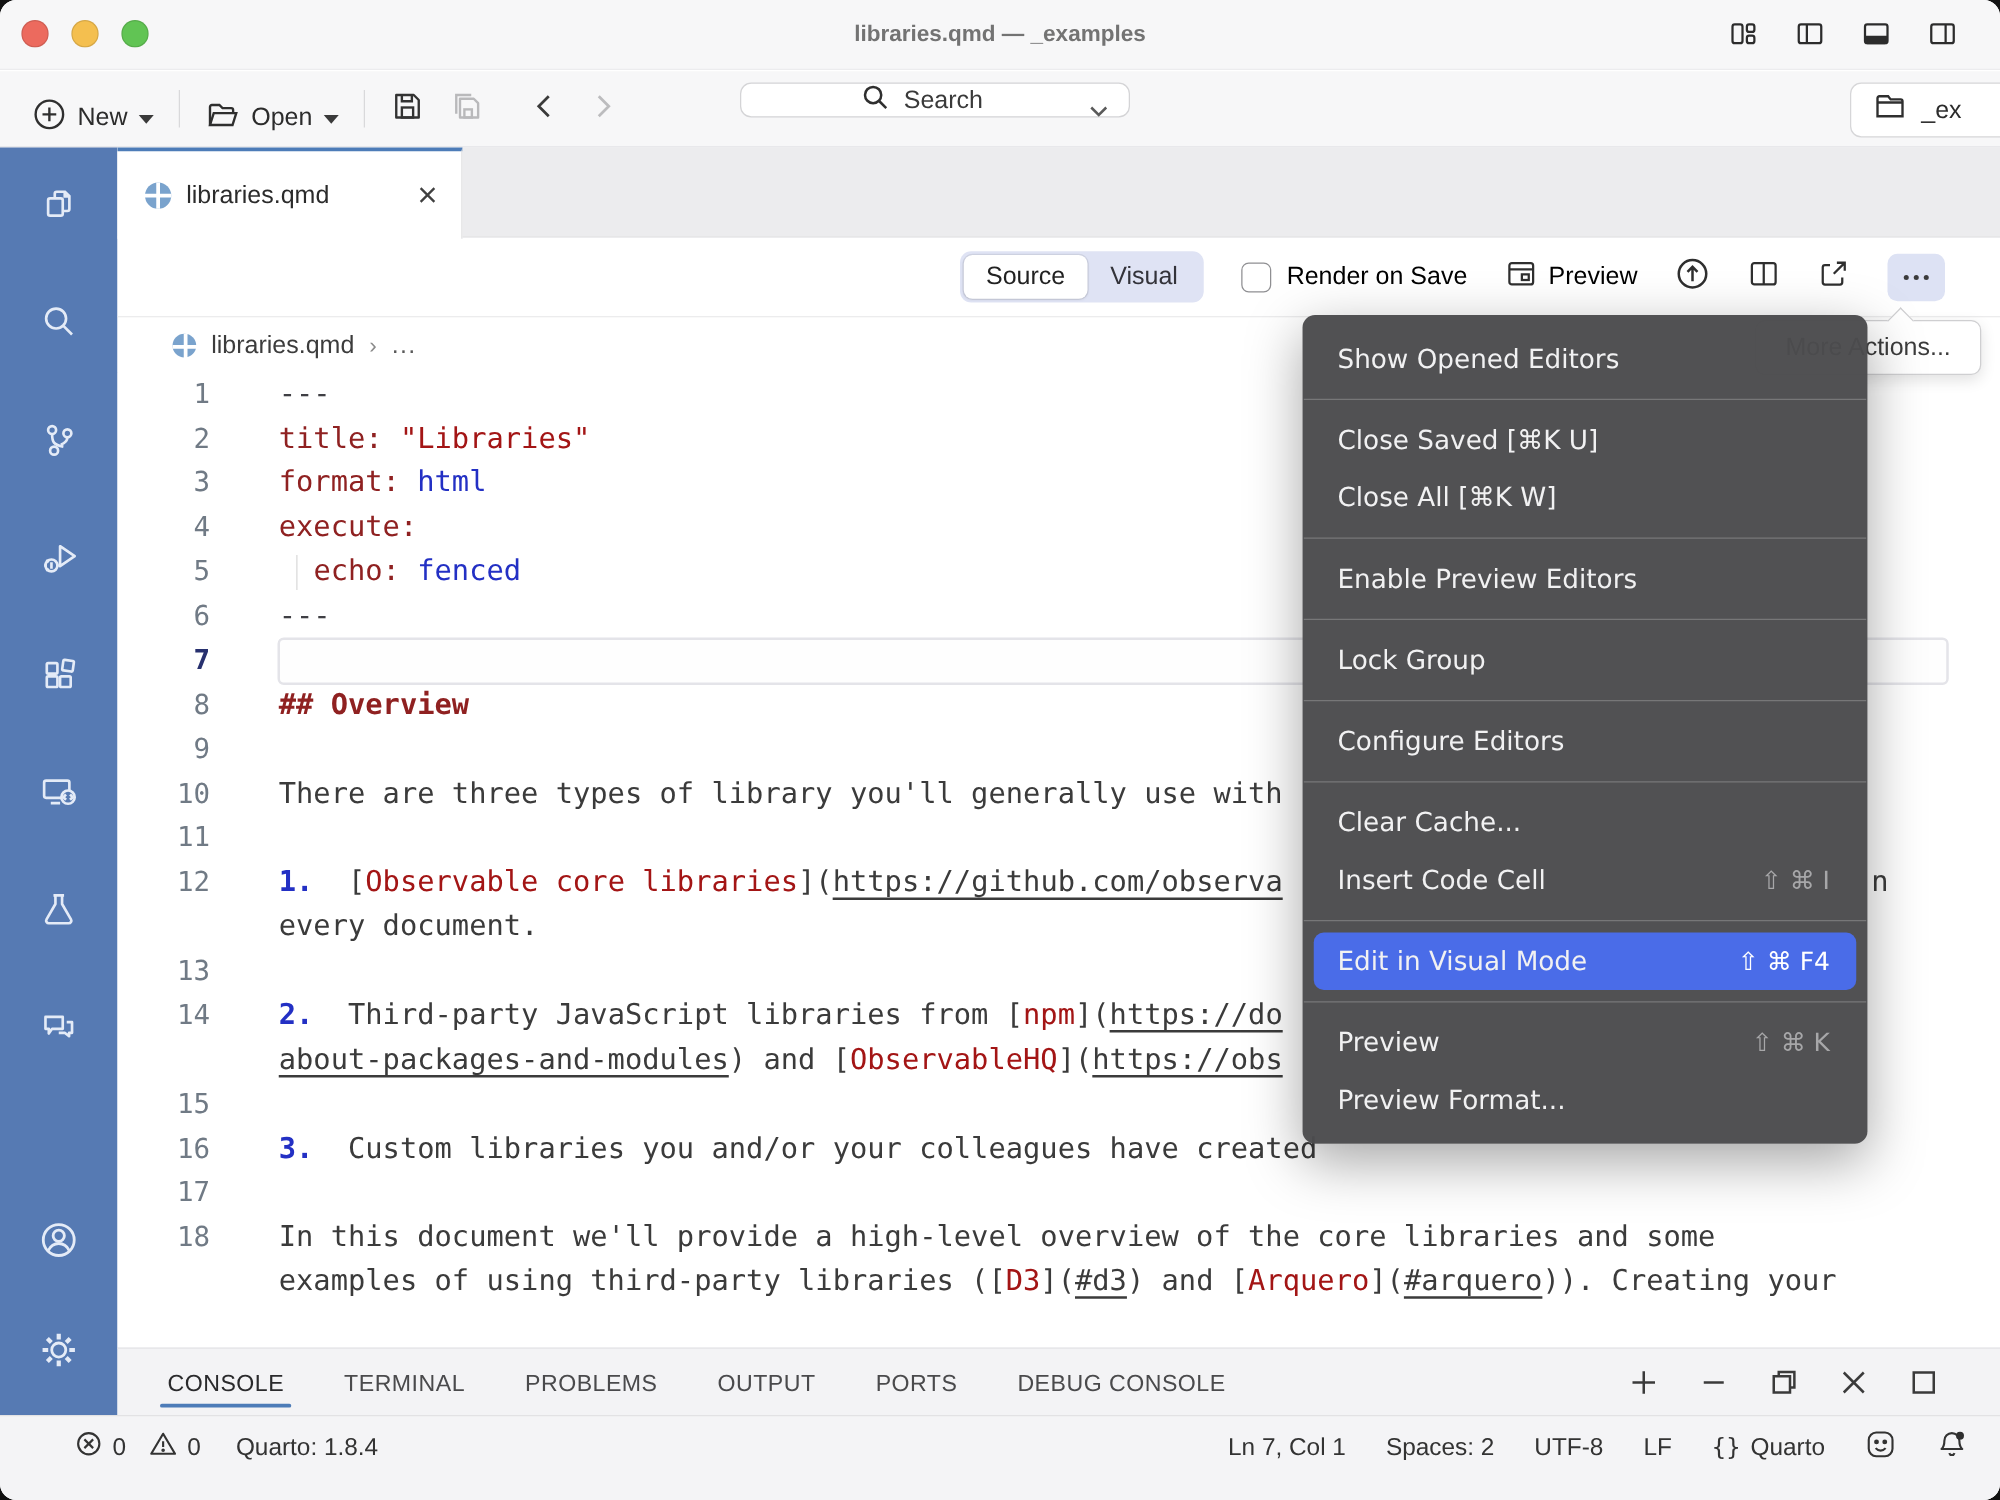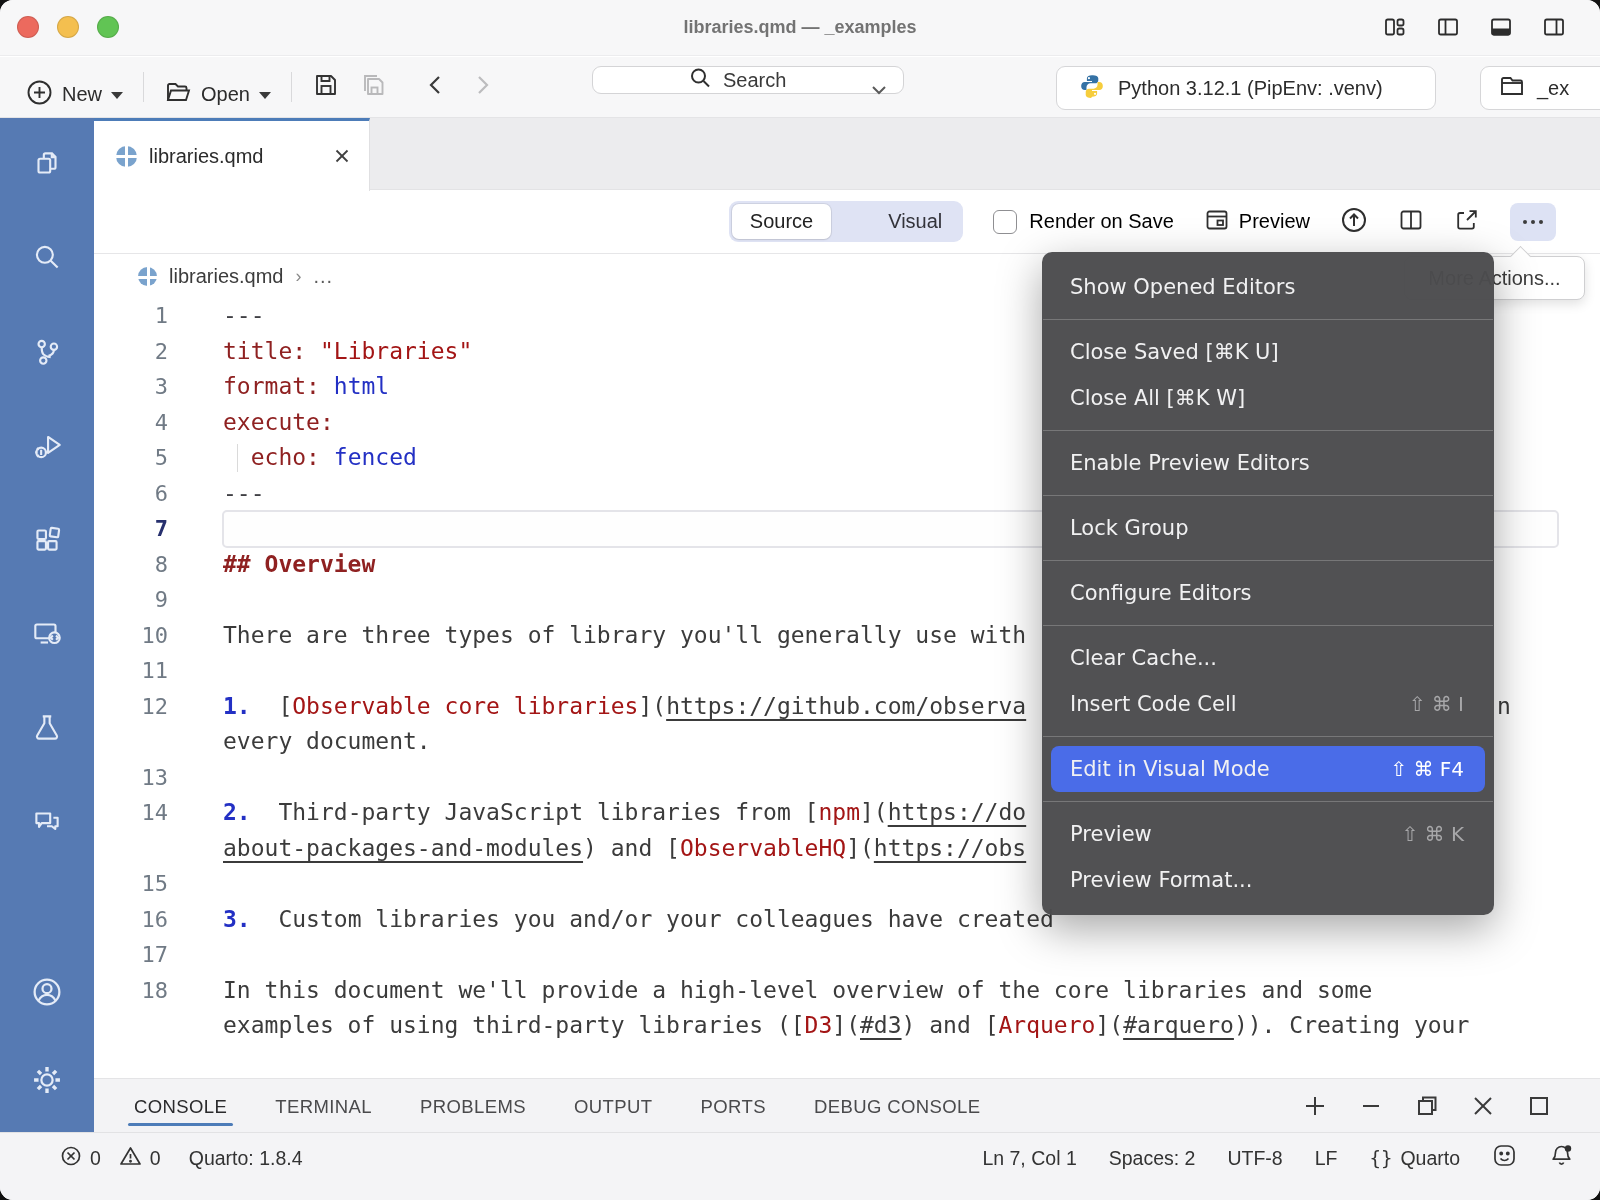--- a/index.html
+++ b/index.html
@@ -45,21 +45,21 @@
   .tab-label{font-size:20px;color:#2b2b2b;}
   .tab-close{margin-left:auto;display:flex;}
   
   .qicon{width:21px;height:21px;border-radius:50%;background:#7aa3cd;position:relative;flex:0 0 auto;}
   .qicon:before,.qicon:after{content:"";position:absolute;background:#fff;}
   .qicon:before{left:9px;top:0;width:3px;height:21px;}
   .qicon:after{top:9px;left:0;height:3px;width:21px;}
 
   
   .edtoolbar{height:64px;background:#fff;border-bottom:1px solid #e6e6e8;display:flex;align-items:center;justify-content:flex-end;padding-right:44px;gap:30px;}
-  .seg{display:flex;background:#dfe3f4;border-radius:9px;padding:3px;height:41px;align-items:stretch;gap:39px;}
+  .seg{display:flex;background:#dfe3f4;border-radius:9px;padding:3px;height:41px;align-items:stretch;}
   .seg .opt{display:flex;align-items:center;padding:0 18px;font-size:20px;color:#33333a;border-radius:7px;}
   .seg .opt.sel{background:#fff;color:#222;box-shadow:0 0 0 1px rgba(0,0,0,.07),0 1px 2px rgba(0,0,0,.08);}
   .ros{display:flex;align-items:center;gap:12px;}
   .checkbox{width:24px;height:24px;border:1.5px solid #8f8f92;border-radius:6px;background:#fff;}
   .edlabel{font-size:20px;color:#000000;}
   .edicon{display:flex;align-items:center;gap:9px;}
   .morebtn{width:46px;height:38px;background:#dde2f4;border-radius:8px;display:flex;align-items:center;justify-content:center;gap:4px;}
   .morebtn i{width:4px;height:4px;border-radius:50%;background:#3c3c3c;display:block;}
 
   
@@ -197,29 +197,20 @@
       <span><svg width="22" height="22" viewBox="0 0 22 22" fill="none" stroke="#2f2f2f" stroke-width="2">
             <circle cx="9.5" cy="9" r="6.5"></circle>
             <line x1="14.5" y1="14" x2="20" y2="19.5"></line>
           </svg></span>
       <input type="text" placeholder="Search" style="">
       <span class="search-chevron"><svg width="16" height="12" viewBox="0 0 16 12" fill="none" stroke="#5a5a5a" stroke-width="2">
             <path d="M2 3l6 6 6-6"></path>
           </svg></span>
     </div>
 
-    <div class="pill pybtn">
-      <span><svg width="26" height="26" viewBox="0 0 24 24">
-            <path fill="#3572a5" d="M11.9 2c-2.6 0-4.6 1-4.6 2.8v2.6h4.7v.9H5.3C3.4 8.3 2 9.8 2 12.1s1.4 3.7 3.3 3.7h1.6v-2.7c0-2 1.7-3.6 3.7-3.6h4.3c1.6 0 2.9-1.3 2.9-2.9V4.8C17.8 3 15.5 2 12.9 2z"></path>
-            <circle fill="#fff" cx="9.2" cy="4.8" r="1"></circle>
-            <path fill="#f6cd3c" d="M12.1 22c2.6 0 4.6-1 4.6-2.8v-2.6H12v-.9h6.7c1.9 0 3.3-1.5 3.3-3.8s-1.4-3.7-3.3-3.7h-1.6v2.7c0 2-1.7 3.6-3.7 3.6H9.1c-1.6 0-2.9 1.3-2.9 2.9v2.8c0 1.8 2.3 2.8 4.9 2.8z"></path>
-            <circle fill="#fff" cx="14.8" cy="19.2" r="1"></circle>
-          </svg></span>
-      <span>Python 3.12.1 (PipEnv: .venv)</span>
-    </div>
 
     <div class="pill folderbtn">
       <span><svg width="26" height="24" viewBox="0 0 26 24" fill="none" stroke="#2f2f2f" stroke-width="1.9">
             <path d="M3 20V5.5A1.5 1.5 0 0 1 4.5 4h7l2 2.5h8A1.5 1.5 0 0 1 23 8v12a0 0 0 0 1 0 0H3z"></path>
             <path d="M3 9h20"></path>
           </svg></span>
       <span>_ex</span>
     </div>
   </div>
 

